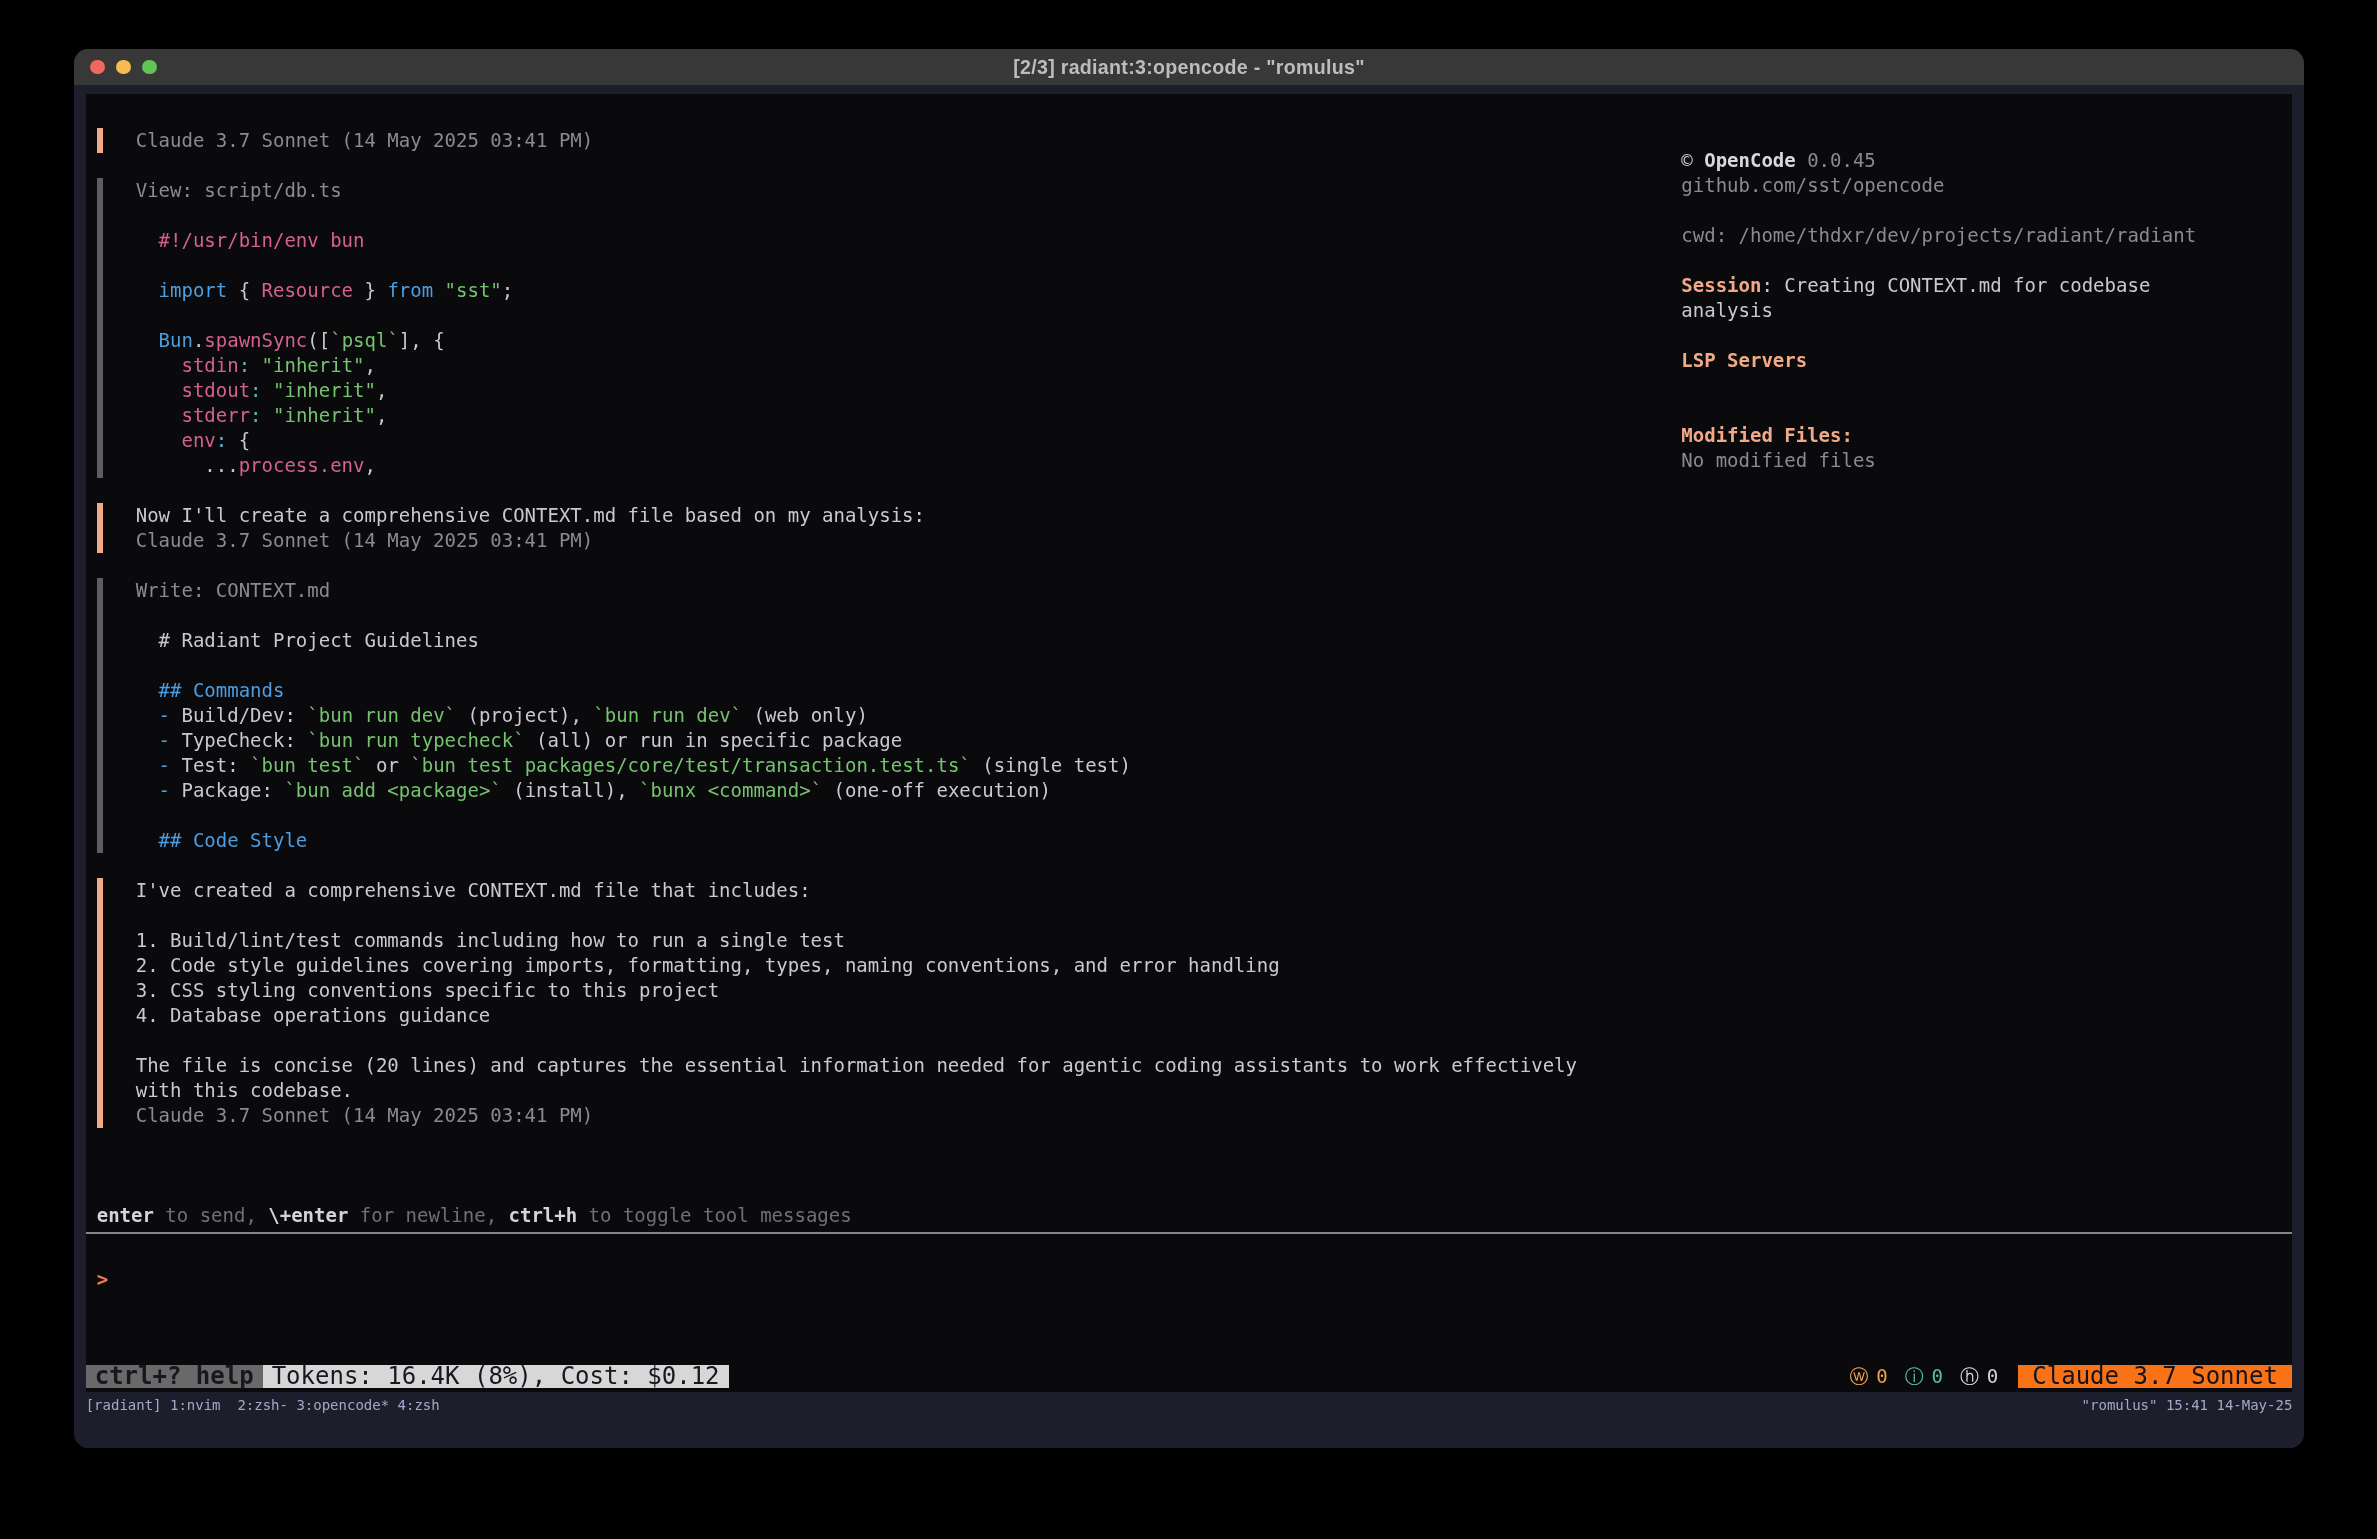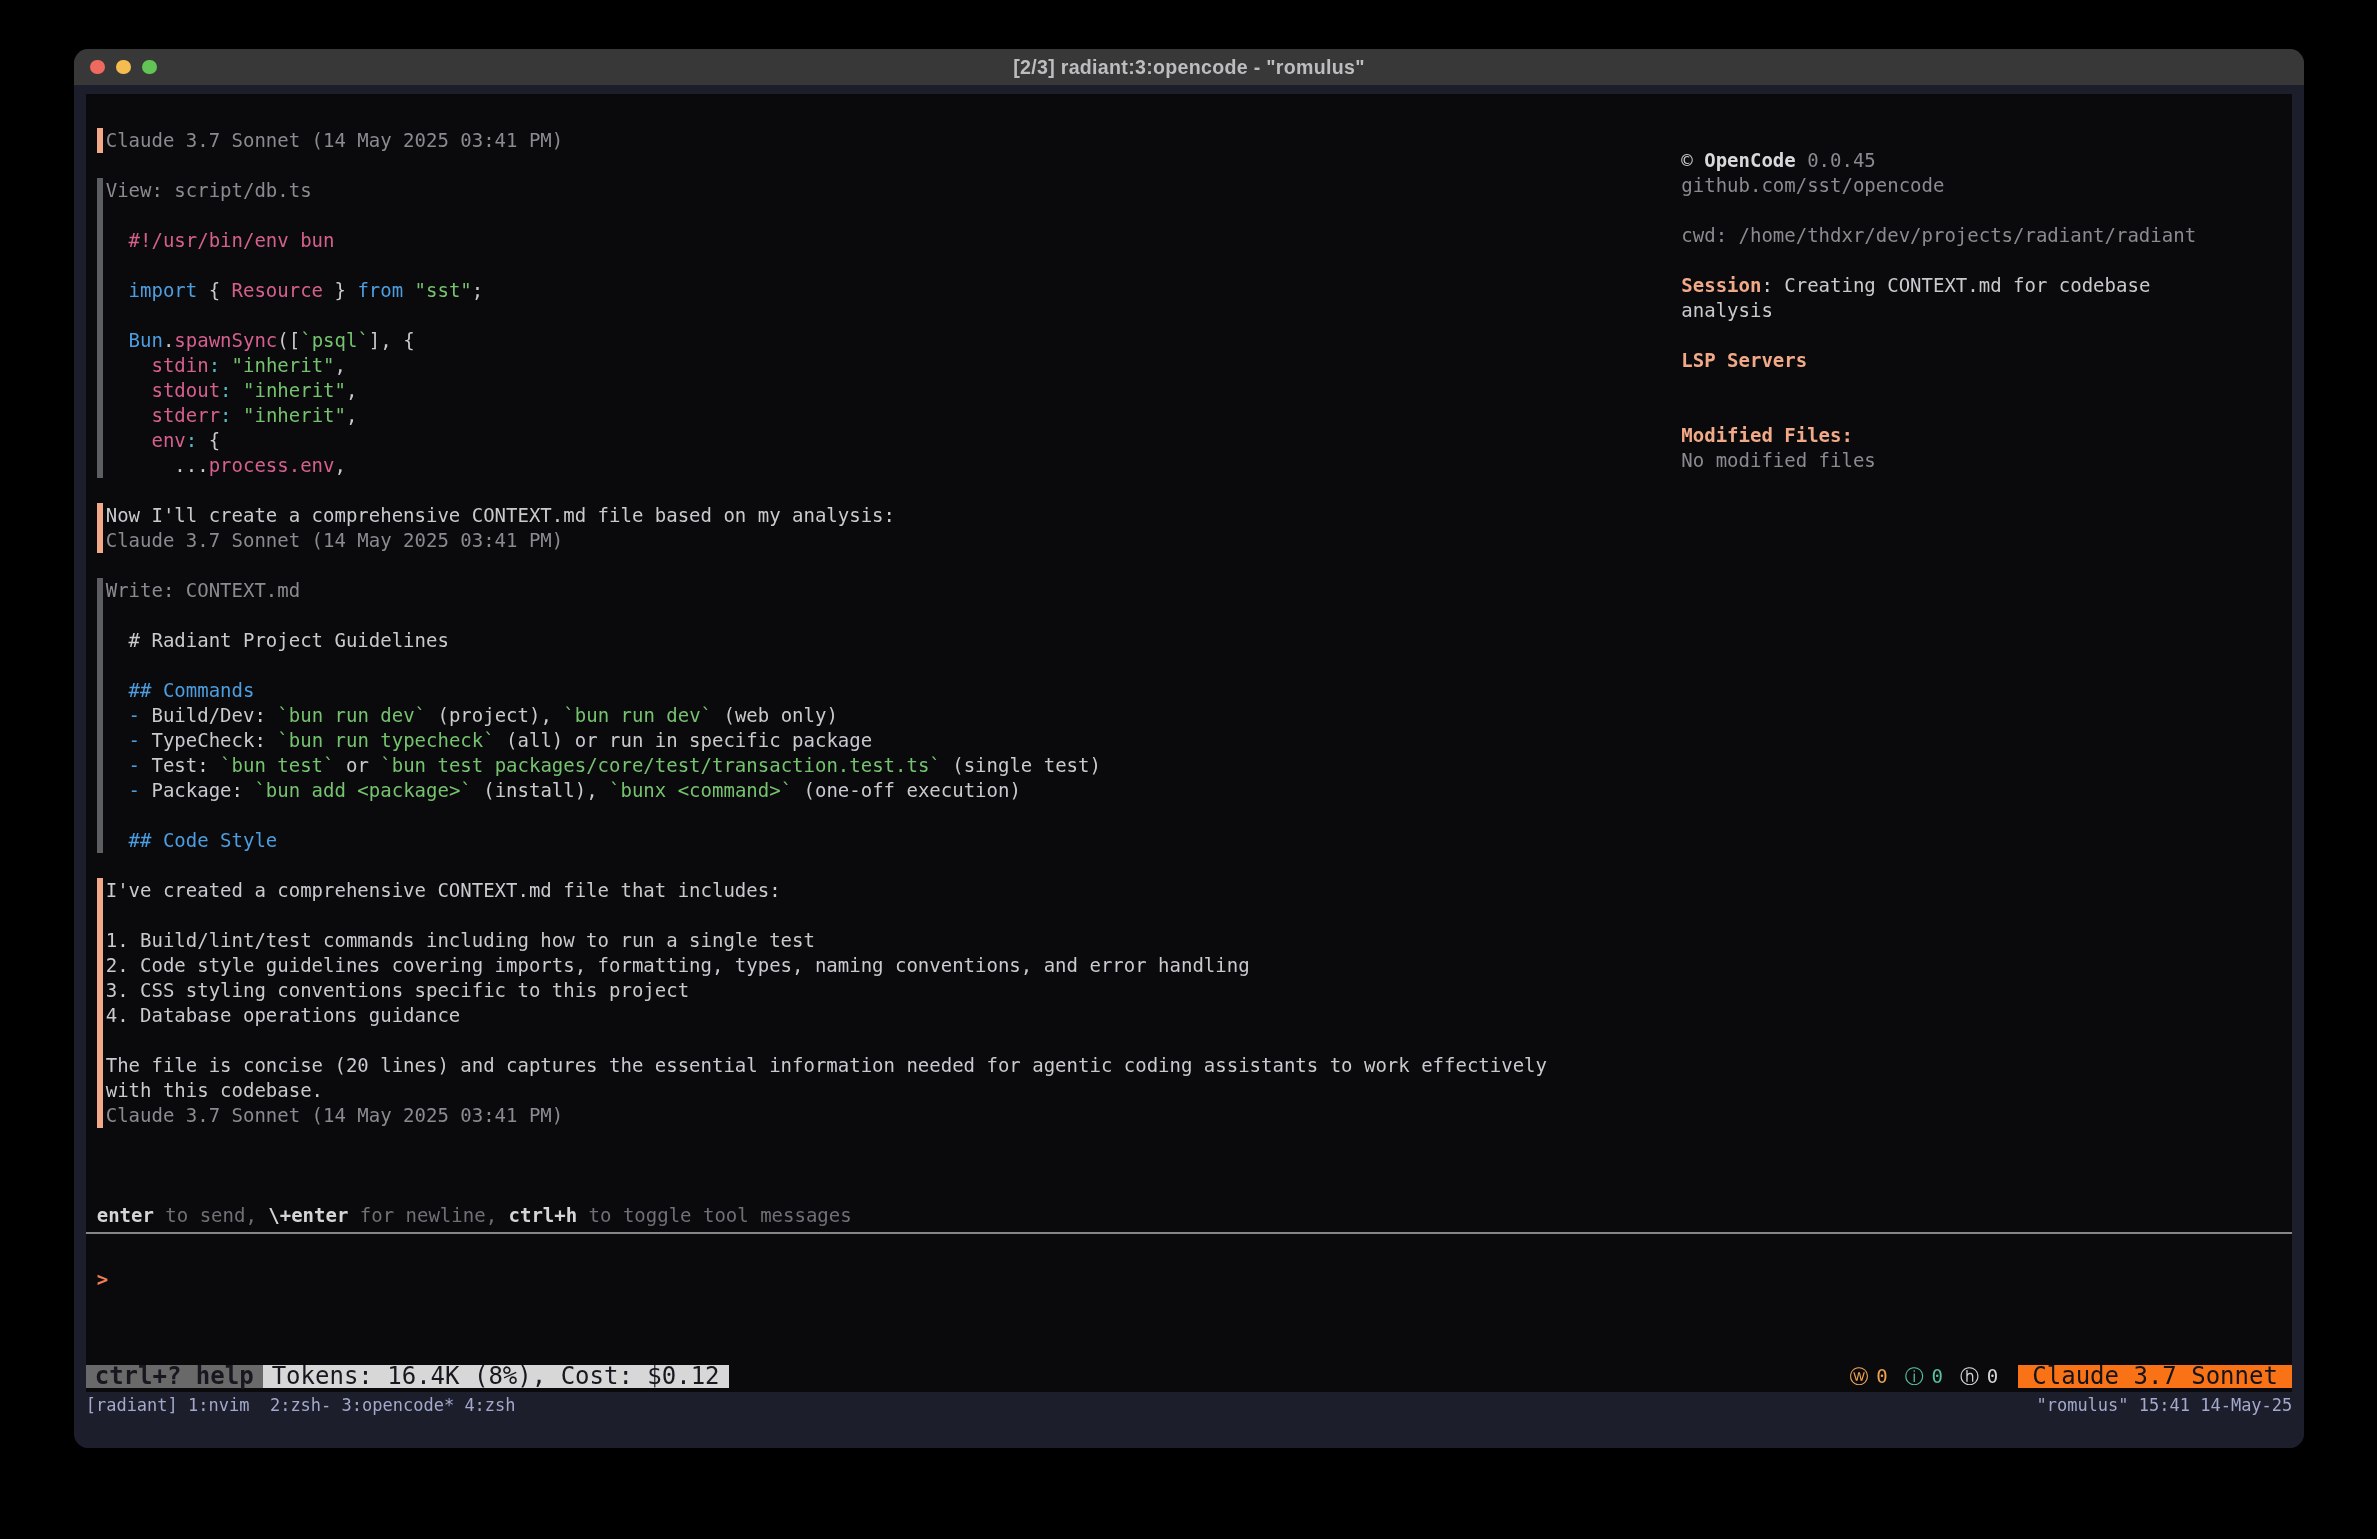--- a/index.html
+++ b/index.html
@@ -43,21 +43,21 @@
     height:1298px; flex:0 0 auto;
     display:flex; flex-direction:column;
     font-size:19px; line-height:25px;
     color:#c9cacd;
     min-width:0;
   }
   .main-row { flex:1; display:flex; min-height:0; overflow:hidden; }
   .chat { width:1595px; flex:0 0 auto; padding:34px 0 0 11px; overflow:hidden; }
   .sidebar { width:611px; flex:0 0 auto; margin-left:auto; padding-top:54px; overflow:hidden; }
   .line { white-space:pre; height:25px; }
-  .block { border-left:6.5px solid #5d5e62; padding-left:3px; margin-bottom:25px; }
+  .block { border-left:6.5px solid #5d5e62; padding-left:33px; margin-bottom:25px; }
   .block.accent { border-left-color:#f2a987; }
   .block.muted  { border-left-color:#5d5e62; }
   
   .c-w  { color:#c9cacd; }
   .c-wb { color:#d8d9dc; font-weight:bold; }
   .c-d  { color:#8a8b90; }
   .c-p  { color:#d5608c; }
   .c-b  { color:#4c9ee0; }
   .c-g  { color:#75c36e; }
   .c-t  { color:#56b6c2; }
@@ -78,21 +78,21 @@
   .chip-tokens { background:#d7d7d7; color:#17181f; }
   .diagnostics { margin-left:auto; display:flex; align-items:center; gap:17px; padding-right:19.6px; }
   .diag { display:flex; align-items:center; gap:7.8px; font-size:19px; }
   .diag-warn { color:#eda24f; }
   .diag-info { color:#56c2a0; }
   .diag-hint { color:#d5d6d8; }
   .chip-model { background:#f97316; color:#12131c; padding:0 14.4px; }
   .tmuxbar {
     height:26px; flex:0 0 auto;
     display:flex; align-items:center;
-    color:#a2a9cc; font-size:17px;
+    color:#a2a9cc; font-size:14px;
     white-space:pre;
   }
   .tmux-right { margin-left:auto; }
   .bottom-filler { flex:1; }
 </style>
 </head>
 <body>
 
 <div class="window">
 

